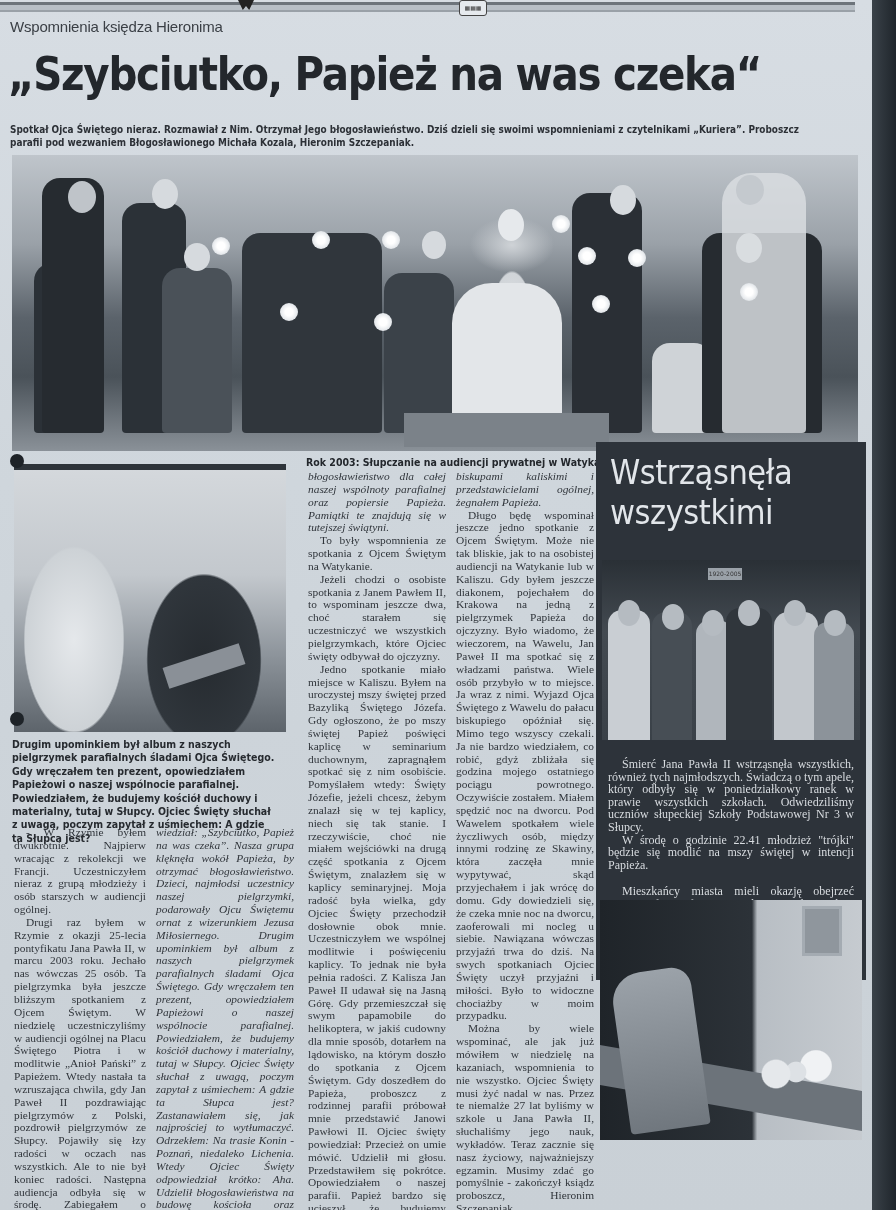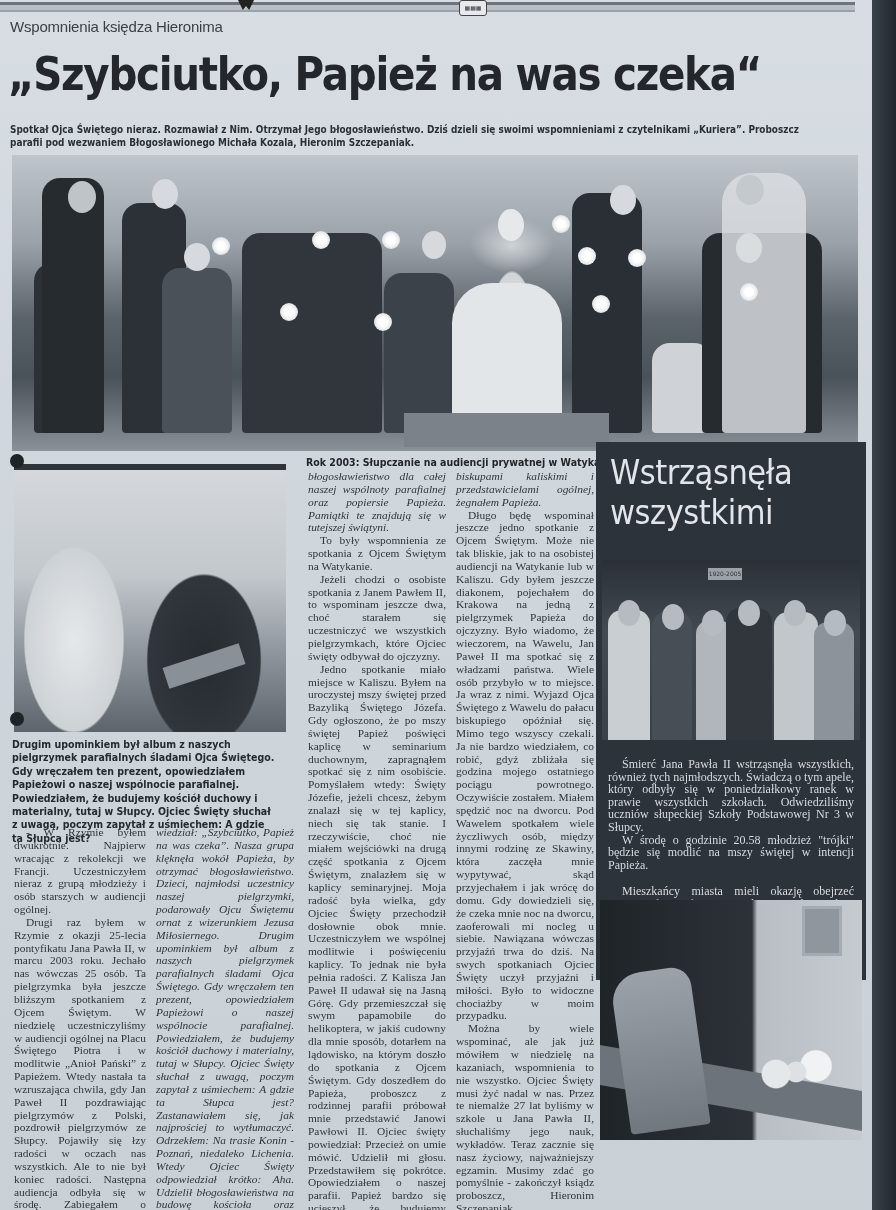--- a/index.html
+++ b/index.html
@@ -255,21 +255,21 @@
       <div class="kid-head" style="left:100px;top:50px;"></div>
       <div class="kid" style="left:124px;width:46px;height:132px;background:#30363c;"></div>
       <div class="kid-head" style="left:136px;top:40px;"></div>
       <div class="kid" style="left:172px;width:44px;height:128px;background:#c2c7cc;"></div>
       <div class="kid-head" style="left:182px;top:40px;"></div>
       <div class="kid" style="left:212px;width:40px;height:118px;background:#8c939a;"></div>
       <div class="kid-head" style="left:222px;top:50px;"></div>
     </div>
     <div class="sidebar-text">
       <p>Śmierć Jana Pawła II wstrząsnęła wszystkich, również tych najmłodszych. Świadczą o tym apele, który odbyły się w poniedziałkowy ranek w prawie wszystkich szkołach. Odwiedziliśmy uczniów słupeckiej Szkoły Podstawowej Nr 3 w Słupcy.</p>
-      <p>W środę o godzinie 20.58 młodzież "trójki" będzie się modlić na mszy świętej w intencji Papieża.</p>
+      <p>W środę o godzinie 22.41 młodzież "trójki" będzie się modlić na mszy świętej w intencji Papieża.</p>
       <p class="gap">Mieszkańcy miasta mieli okazję obejrzeć wystawę fotografii Jana Pawła II przed Miejskim Domem Kultury w Słupcy. Wielu z nich postanowiło złożyć hołd, zapalając znicze.</p>
     </div>
     <div class="photo photo-candle" title="Girl placing a candle on a ledge beneath a portrait">
       <div class="picture-frame"></div>
       <div class="ledge"></div>
       <div class="girl"></div>
       <div class="candles"></div>
     </div>
   </div>
 

